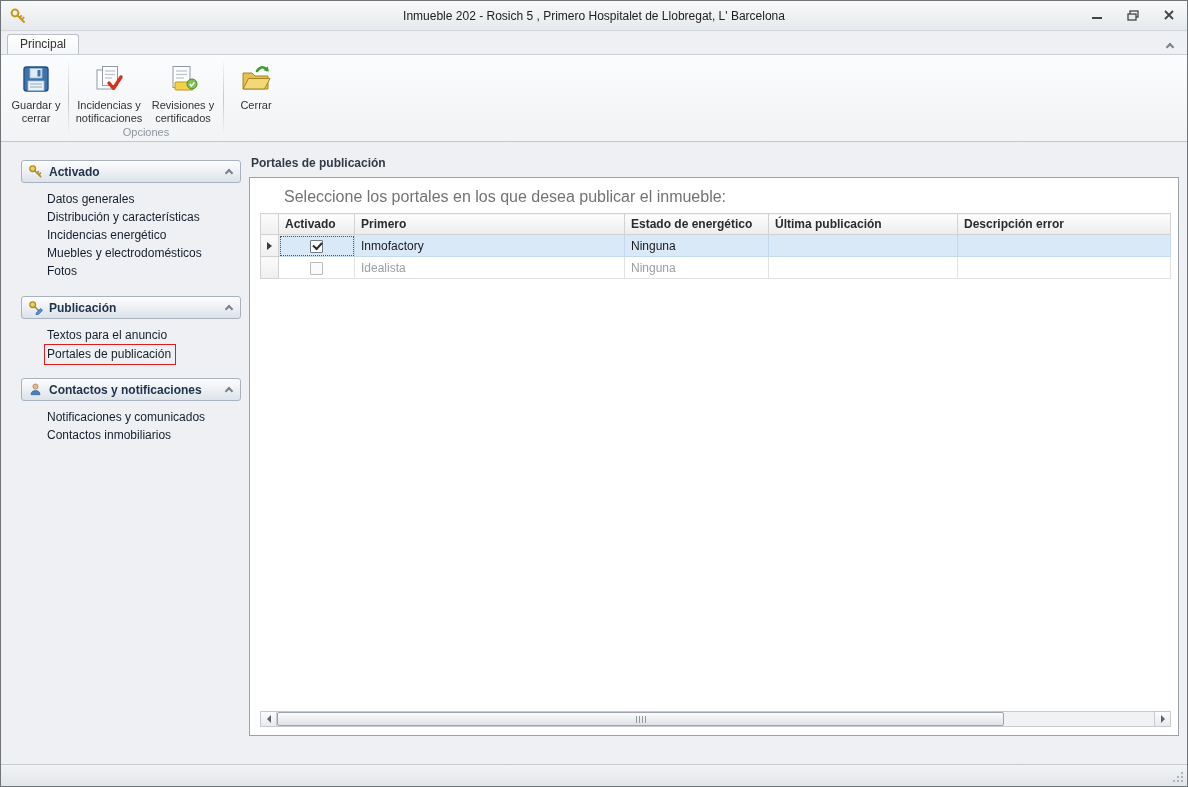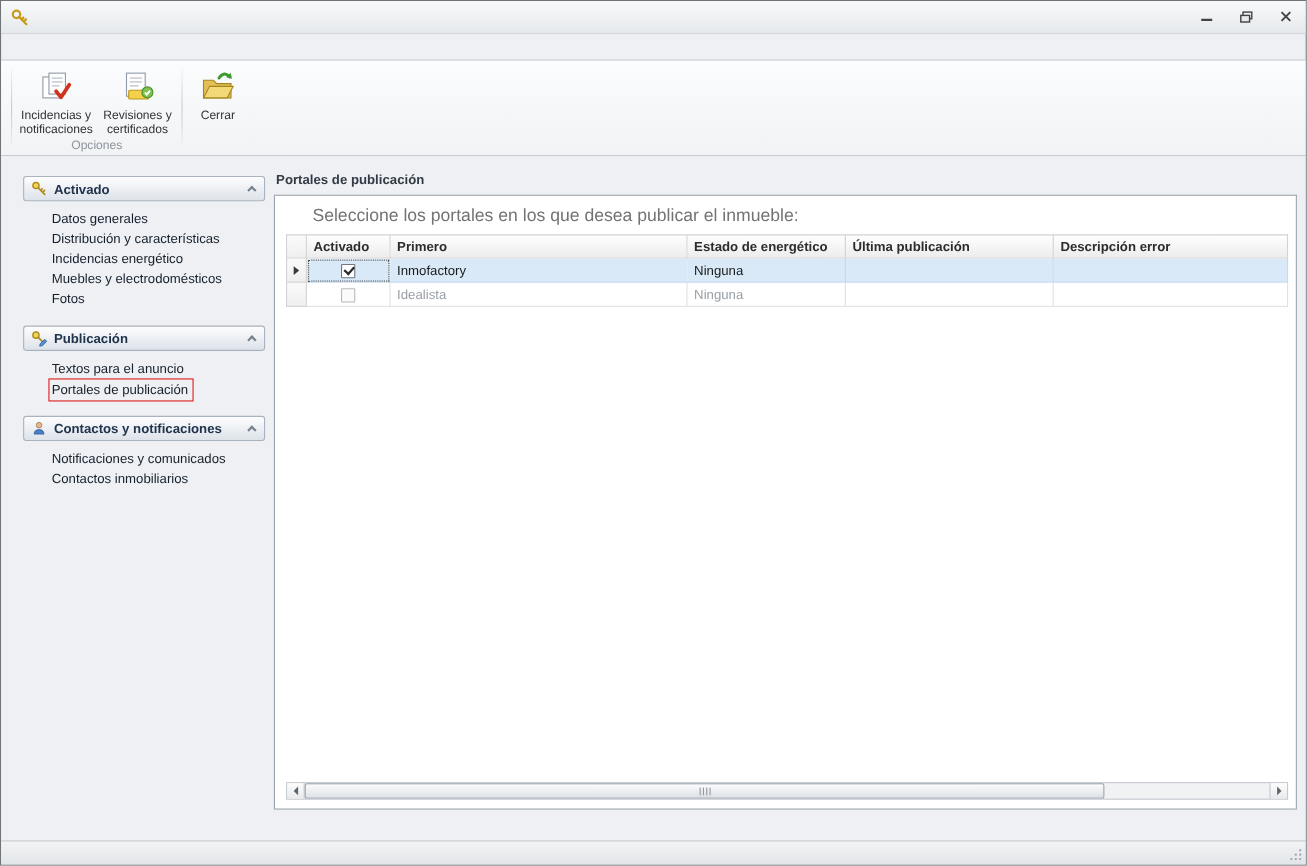--- a/index.html
+++ b/index.html
@@ -121,42 +121,65 @@
 </head>
 <body>
 
 <div class="window">
 
   <div class="titlebar">
     <svg class="app-icon" viewBox="0 0 18 18">
       <circle cx="6" cy="6" r="3.4" fill="none" stroke="#c79a1c" stroke-width="2"></circle>
       <path d="M8.4 8.4 L15 15 M12.6 12.6 l2-2 M10.6 10.6 l1.6-1.6" stroke="#c79a1c" stroke-width="2" fill="none" stroke-linecap="round"></path>
     </svg>
+    <div class="title-text">Inmueble 202 - Rosich 5 , Primero Hospitalet de Llobregat, L' Barcelona</div>
     <div class="win-controls">
       <div class="win-btn">
         <svg viewBox="0 0 12 11">
             <line x1="1" y1="8" x2="11" y2="8" stroke="#444" stroke-width="2"></line>
           </svg>
       </div>
       <div class="win-btn">
         <svg viewBox="0 0 12 11">
           <rect x="3" y="1" width="8" height="6" fill="none" stroke="#444" stroke-width="1.3"></rect>
           <rect x="1" y="4" width="8" height="6" fill="#e8eaec" stroke="#444" stroke-width="1.3"></rect>
         </svg>
       </div>
       <div class="win-btn">
         <svg viewBox="0 0 12 11">
             <path d="M2 1 L10 9 M10 1 L2 9" stroke="#444" stroke-width="1.8"></path>
           </svg>
       </div>
     </div>
   </div>
 
+  <div class="tabrow">
+    <div class="tab">Principal</div>
+    <div class="ribbon-collapse">
+      <span class="chev-up"></span>
+    </div>
+  </div>
 
   <div class="ribbon">
+    <div class="rgroup">
+      <div class="rgroup-buttons">
+        <div class="rbtn narrow">
+          <svg viewBox="0 0 32 32">
+            <rect x="4" y="4" width="24" height="24" rx="2.5" fill="#3e73ab" stroke="#235084" stroke-width="1.4"></rect>
+            <rect x="10" y="5.5" width="12" height="9.5" fill="#dfeaf5" stroke="#9fb8d2" stroke-width="0.8"></rect>
+            <rect x="17.5" y="7" width="3" height="6.5" fill="#3e73ab"></rect>
+            <rect x="8" y="18" width="16" height="9.5" fill="#eef3f9" stroke="#9fb8d2" stroke-width="0.8"></rect>
+            <line x1="10" y1="21" x2="22" y2="21" stroke="#8fa8c2" stroke-width="1"></line>
+            <line x1="10" y1="24" x2="22" y2="24" stroke="#8fa8c2" stroke-width="1"></line>
+          </svg>
+          <span>Guardar y cerrar</span>
+        </div>
+      </div>
+      <div class="rgroup-label"></div>
+    </div>
 
     <div class="rsep"></div>
 
     <div class="rgroup">
       <div class="rgroup-buttons">
         <div class="rbtn">
           <svg viewBox="0 0 32 32">
             <rect x="4" y="7" width="15" height="19" fill="#ffffff" stroke="#8f9aa6" stroke-width="1"></rect>
             <rect x="9.5" y="3.5" width="15" height="19" fill="#fdfdfd" stroke="#8f9aa6" stroke-width="1"></rect>
             <line x1="12" y1="8" x2="22" y2="8" stroke="#b9c2cb" stroke-width="1.2"></line>

